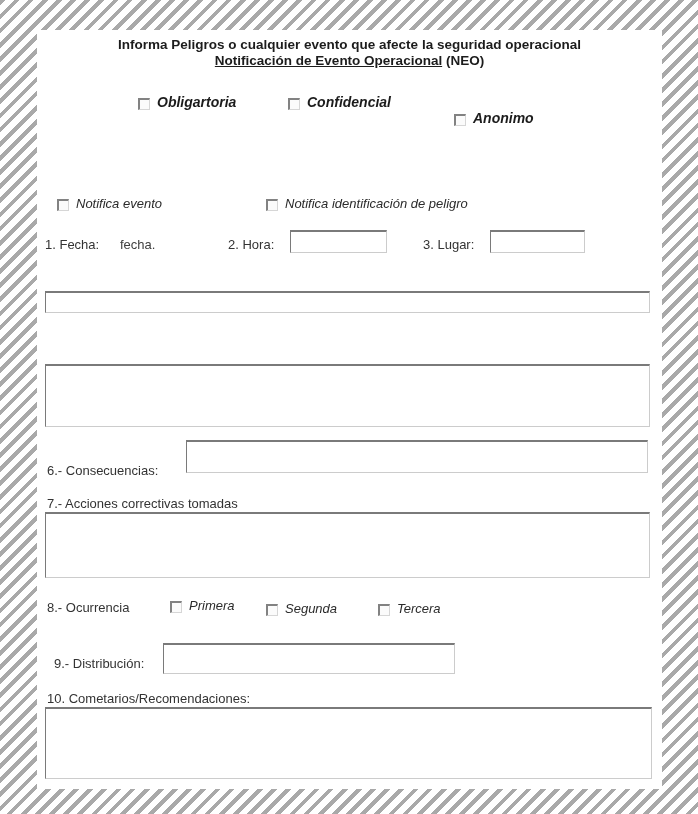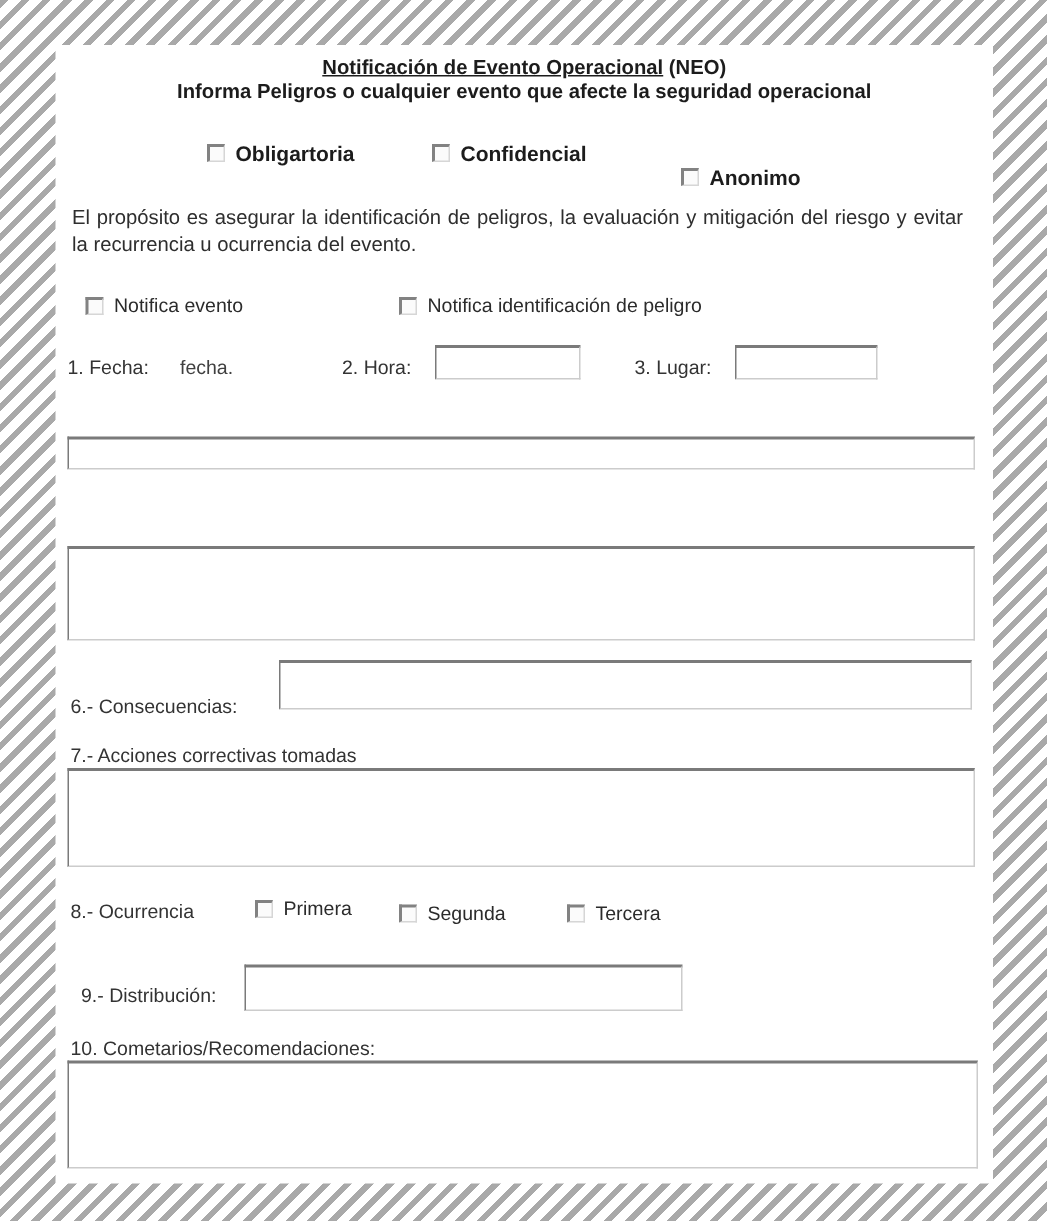--- a/index.html
+++ b/index.html
@@ -10,21 +10,21 @@
     position:relative;
     color:#2b2b2b;
   }
   #form-page{
     position:absolute; left:37px; top:30px; width:625px; height:759px;
     background:#ffffff;
   }
   .abs{ position:absolute; }
   .title-wrap{ left:0; right:0; top:7px; text-align:center; font-weight:bold; font-size:13.5px; line-height:16px; color:#1c1c1c; }
   .u{ text-decoration:underline; }
-  .cb-item{ display:inline-flex; align-items:center; gap:7px; white-space:nowrap; }
+  .cb-item{ display:inline-flex; align-items:flex-end; gap:7px; white-space:nowrap;font-style:italic; }
   .cb{
     width:12px; height:12px; background:#fbfbfb; flex:0 0 12px;
     border-top:2px solid #828282; border-left:2px solid #828282;
     border-right:1px solid #d6d6d6; border-bottom:1px solid #d6d6d6;
   }
   .bold-cb{ font-weight:bold; font-size:14px; color:#1c1c1c; }
   .reg-cb{ font-size:13px; }
   .purpose{ left:11px; width:594px; top:106px; font-size:13.5px; line-height:17.5px; text-align:justify; color:#2e2e2e; }
   .lbl{ font-size:13px; color:#333; white-space:nowrap; }
   .gray-val{ color:#404040; }
@@ -35,38 +35,37 @@
     font-family:"Liberation Sans","DejaVu Sans",sans-serif; font-size:13px; color:#222;
     padding:2px 4px; outline:none; resize:none;
   }
 </style>
 </head>
 <body>
 
 <div id="form-page">
 
   <div class="abs title-wrap">
+    <div>Informa Peligros o cualquier evento que afecte la seguridad operacional</div>
     <div><span class="u">Notificación de Evento Operacional</span><span> (NEO)</span></div>
-    <div>Informa Peligros o cualquier evento que afecte la seguridad operacional</div>
   </div>
 
   <span class="abs cb-item bold-cb" style="left:101px; top:64px;">
     <span class="cb"></span>
     <span>Obligartoria</span>
   </span>
   <span class="abs cb-item bold-cb" style="left:251px; top:64px;">
     <span class="cb"></span>
     <span>Confidencial</span>
   </span>
   <span class="abs cb-item bold-cb" style="left:417px; top:80px;">
     <span class="cb"></span>
     <span>Anonimo</span>
   </span>
 
-  <div class="abs purpose">El propósito es asegurar la identificación de peligros, la evaluación y mitigación del riesgo y evitar la recurrencia u ocurrencia del evento.</div>
 
   <span class="abs cb-item reg-cb" style="left:20px; top:166px;">
     <span class="cb"></span>
     <span>Notifica evento</span>
   </span>
   <span class="abs cb-item reg-cb" style="left:229px; top:166px;">
     <span class="cb"></span>
     <span>Notifica identificación de peligro</span>
   </span>
 

